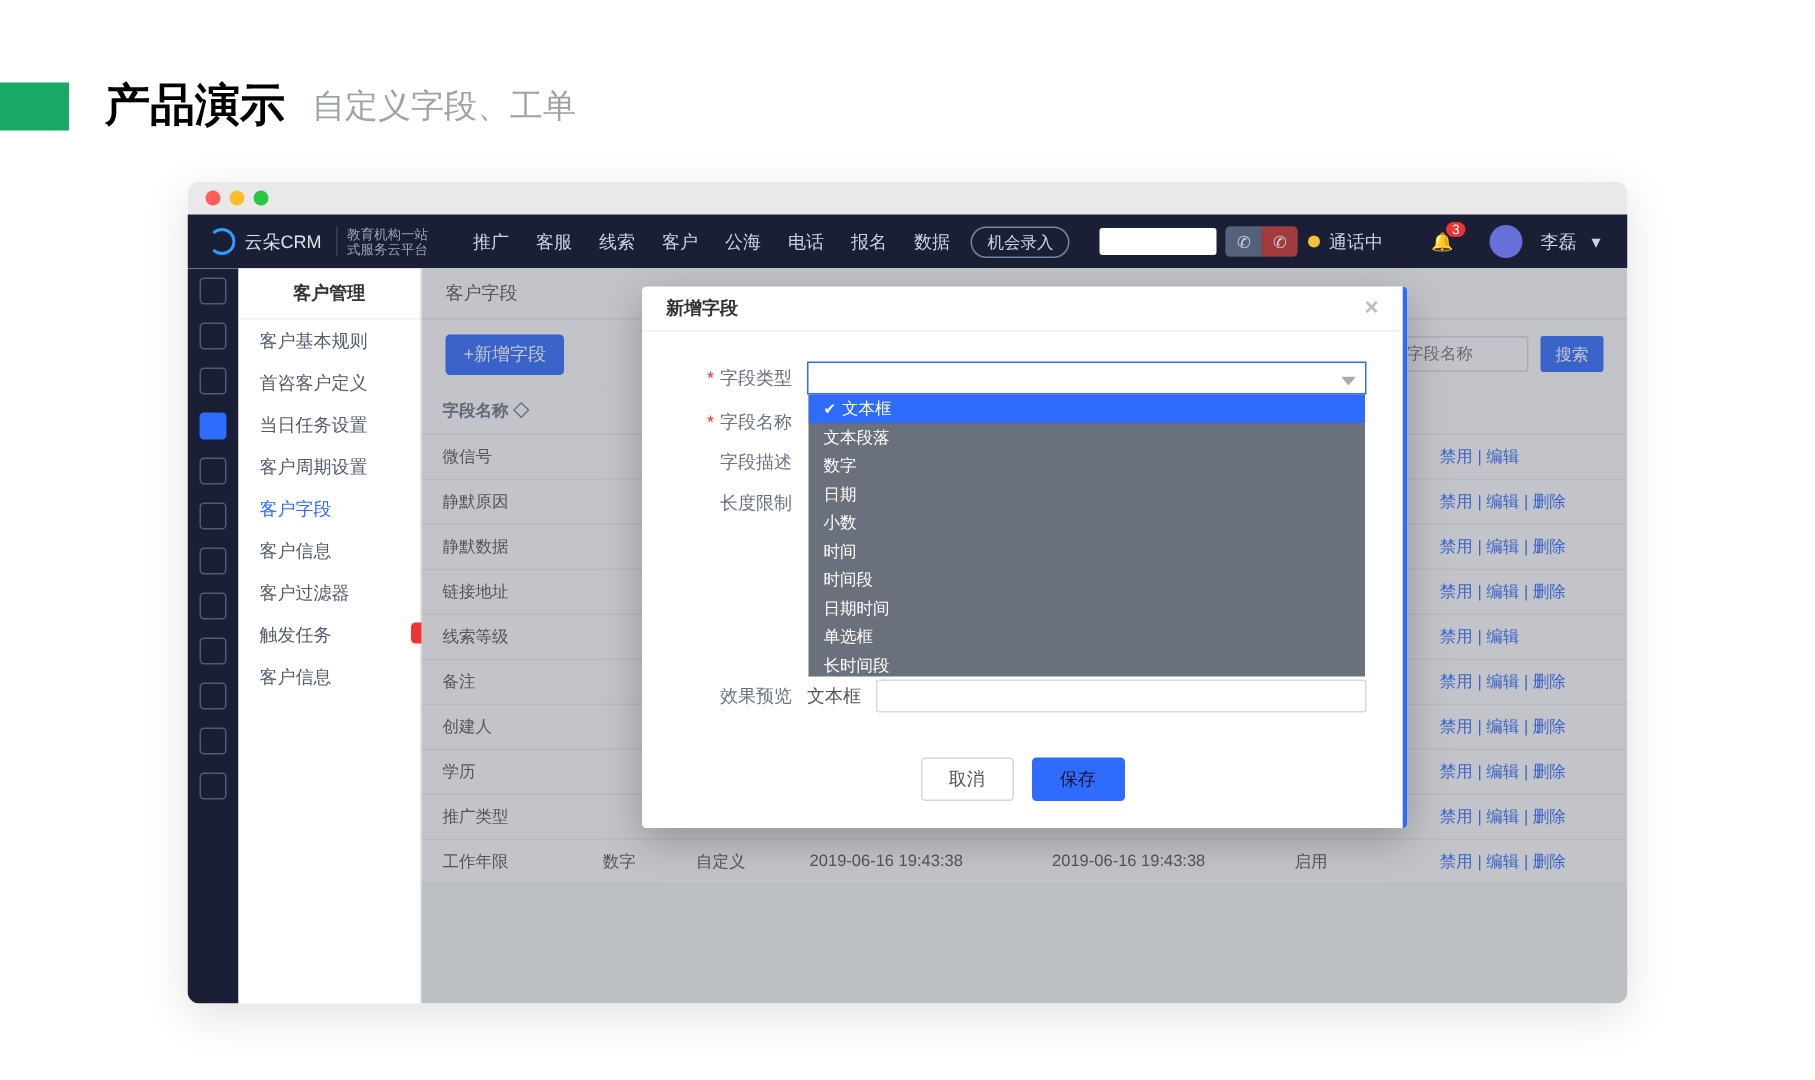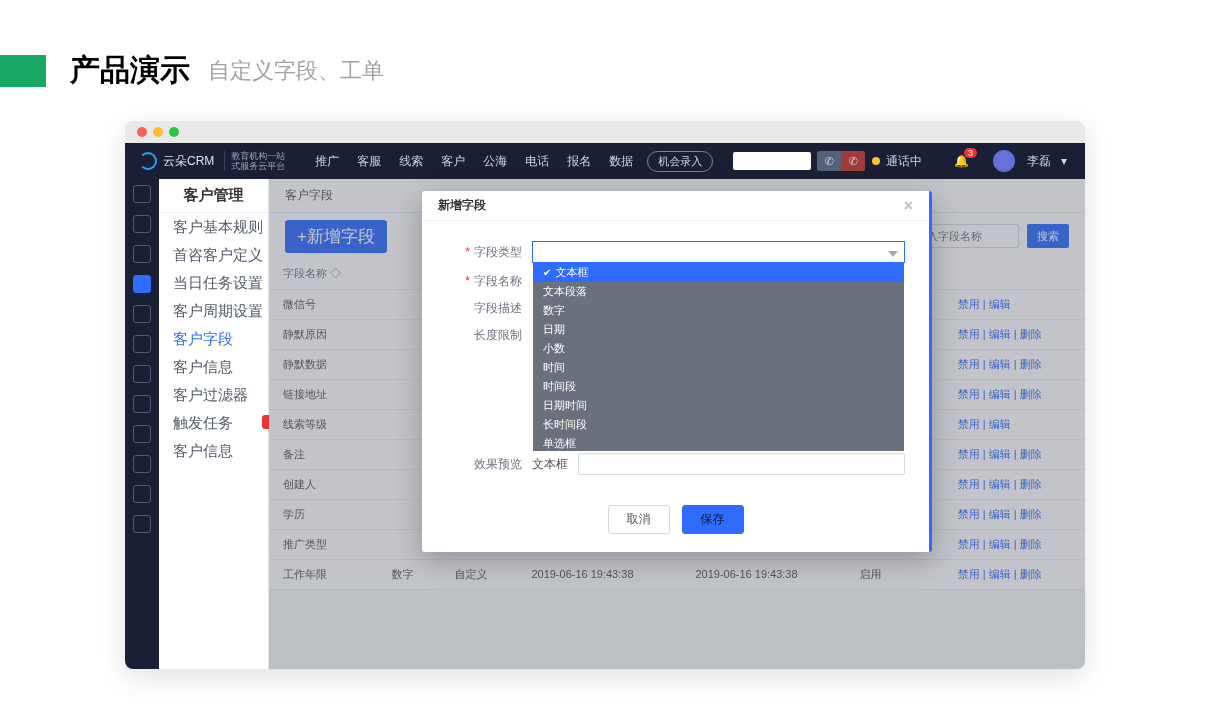--- a/index.html
+++ b/index.html
@@ -26,35 +26,35 @@
   .call-pill .r{background:#a23b3b;border-radius:0 3px 3px 0}
   .status{margin-left:auto;display:flex;align-items:center;gap:6px;padding-right:8px}
   .st-dot{width:8px;height:8px;border-radius:50%;background:#f3c238}
   .bell-wrap{position:relative;margin-left:26px}
   .badge{position:absolute;top:-6px;right:-8px;background:#e33;color:#fff;font-size:9px;border-radius:8px;padding:0 4px}
   .user{width:22px;height:22px;border-radius:50%;background:#6670d8;margin:0 6px 0 18px}
   .body{display:flex;height:490px;position:relative;background:#f6f7f8}
   .ico-rail{width:34px;background:#1a1f36;display:flex;flex-direction:column;align-items:center;padding-top:6px;gap:12px}
   .ico-rail div{width:18px;height:18px;border:1px solid #6b7490;border-radius:3px;opacity:.7}
   .ico-rail .sel{background:#2f6bff;border-color:#2f6bff;opacity:1}
-  .sub-rail{width:110px;background:#fff;border-right:1px solid #e3e6eb;font-size:15px}
+  .sub-rail{width:122px;background:#fff;border-right:1px solid #e3e6eb;font-size:12px}
   .sub-head{height:34px;display:flex;align-items:center;justify-content:center;font-weight:600;border-bottom:1px solid #eceff3;color:#333}
   .sub-item{height:28px;display:flex;align-items:center;padding-left:14px;color:#545b6b;position:relative}
   .sub-item.active{color:#2f6bff}
   .sub-item .tag{position:absolute;right:-8px;top:6px;width:14px;height:14px;background:#e33;border-radius:3px}
   .main{flex:1;position:relative}
   .main-head{height:34px;border-bottom:1px solid #e6e9ee;display:flex;align-items:center;padding:0 16px;font-size:12px;color:#555;background:#fff}
   .tool-row{height:46px;display:flex;align-items:center;padding:0 16px;justify-content:space-between;background:#fff}
-  .btn-new{background:#2f6bff;color:#fff;font-size:17px;padding:5px 12px;border-radius:3px}
+  .btn-new{background:#2f6bff;color:#fff;font-size:12px;padding:5px 12px;border-radius:3px}
   .srch-grp{display:flex;gap:8px}
   .srch-grp input{width:110px;height:24px;border:1px solid #d6dae2;border-radius:2px;font-size:11px;padding:0 6px}
   .srch-grp button{background:#2f6bff;color:#fff;border:none;font-size:11px;padding:0 10px;border-radius:2px}
   table{width:100%;border-collapse:collapse;font-size:11px;color:#555;background:#fff}
   th,td{border-bottom:1px solid #edf0f4;height:30px;text-align:left;padding:0 14px}
-  th{color:#6b7385;font-weight:400}
+  th{color:#6b7385;font-weight:700}
   .ops{color:#2f6bff}
   .overlay{position:absolute;inset:0;background:rgba(80,86,100,.35);display:flex;align-items:flex-start;justify-content:center}
   .modal{margin-top:12px;width:510px;background:#fff;border-radius:3px;box-shadow:0 8px 28px rgba(0,0,0,.25);border-right:3px solid #2f6bff;position:relative;font-size:12px}
   .m-head{height:30px;border-bottom:1px solid #eef0f4;display:flex;align-items:center;justify-content:space-between;padding:0 16px;color:#333;font-weight:600}
   .m-close{color:#b8bec9;font-size:16px;cursor:default}
   .m-body{padding:10px 24px 6px 24px}
   .row{display:flex;align-items:center;margin:10px 0}
   .lbl{width:86px;text-align:right;color:#6b7280;padding-right:10px}
   .req::before{content:"*";color:#e33;margin-right:4px}
   .sel-box{flex:1;height:22px;border:1px solid #2f6bff;position:relative;background:#fff}
@@ -290,22 +290,22 @@
               <div class="sel-box">
                 <div class="dropdown" id="dd">
                     <div class="dsel">文本框</div>
                     <div>文本段落</div>
                     <div>数字</div>
                     <div>日期</div>
                     <div>小数</div>
                     <div>时间</div>
                     <div>时间段</div>
                     <div>日期时间</div>
+                    <div>单选框</div>
                     <div>长时间段</div>
-                    <div>单选框</div>
                   </div>
               </div>
             </div>
             <div class="row muted-area">
                 <span class="lbl req">字段名称</span>
               </div>
             <div class="row muted-area">
                 <span class="lbl">字段描述</span>
               </div>
             <div class="row muted-area">

